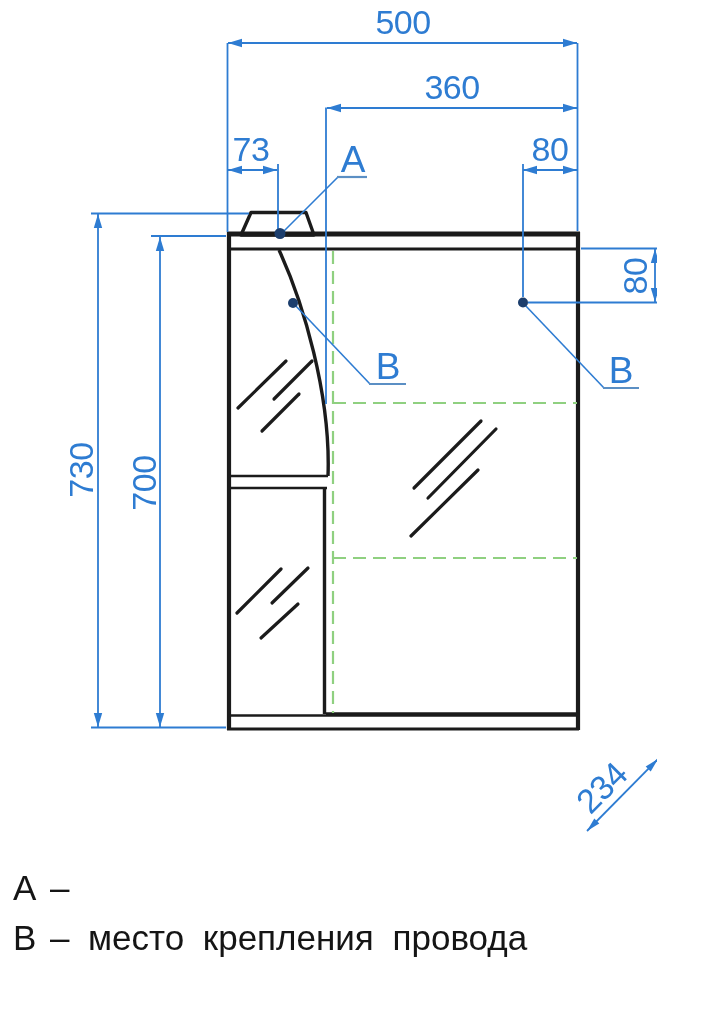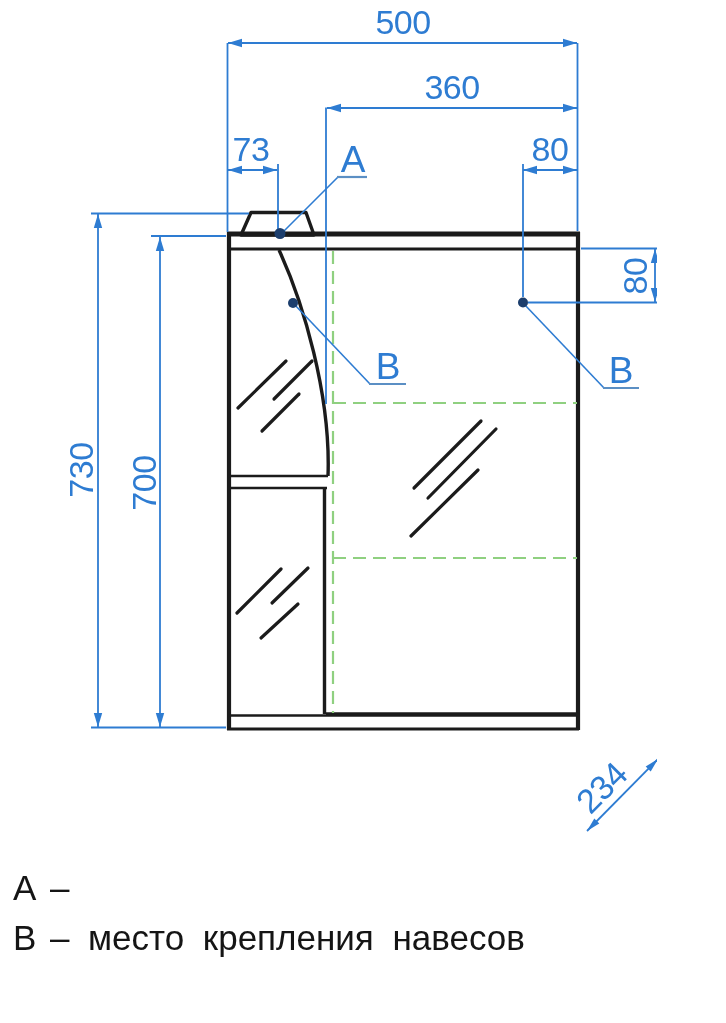--- a/index.html
+++ b/index.html
@@ -165,17 +165,17 @@
   </svg>
 
   <div id="legend">
     <div class="legend-row">
       <span class="legend-key">А</span>
       <span class="legend-dash">–</span>
     </div>
     <div class="legend-row">
       <span class="legend-key">В</span>
       <span class="legend-dash">–</span>
-      <span class="legend-text">место крепления навесов</span>
+      <span class="legend-text">место крепления провода</span>
     </div>
   </div>
 
 </div>
 
 </body></html>

